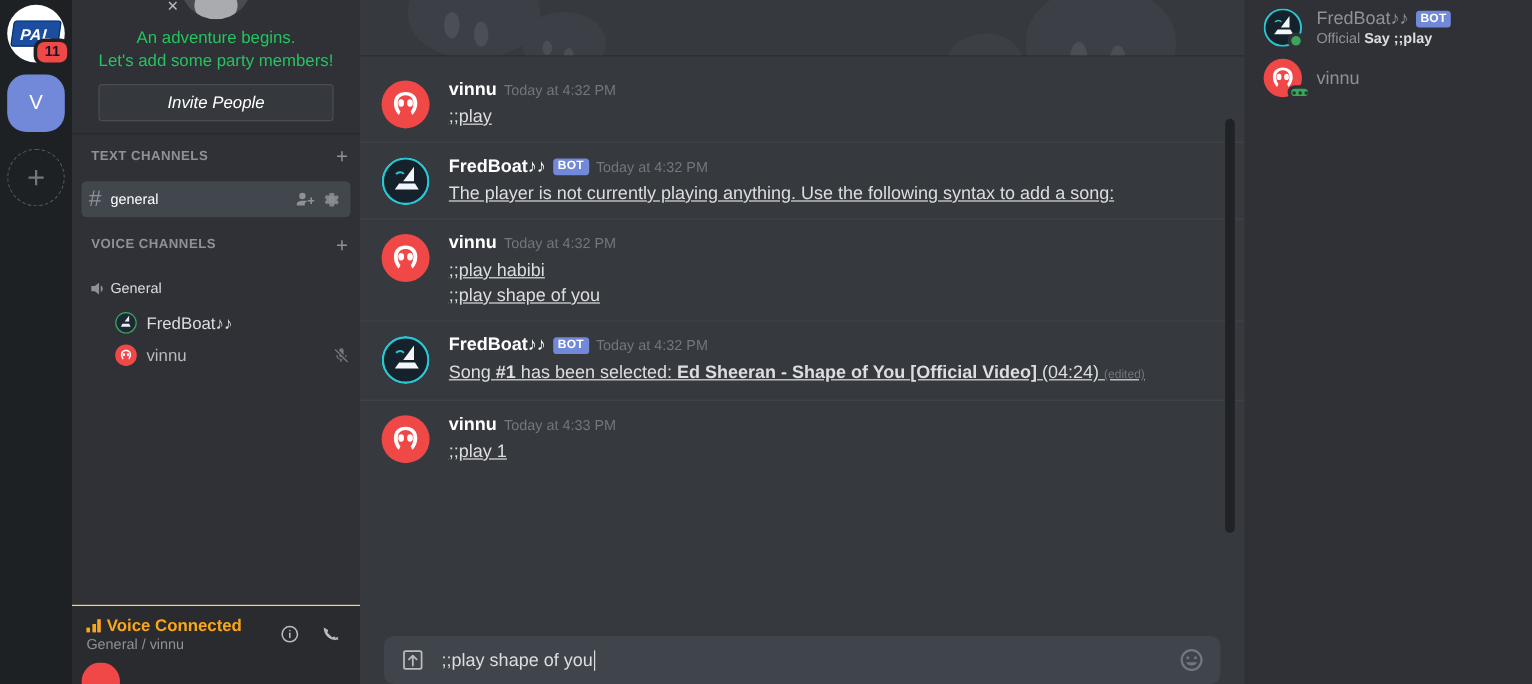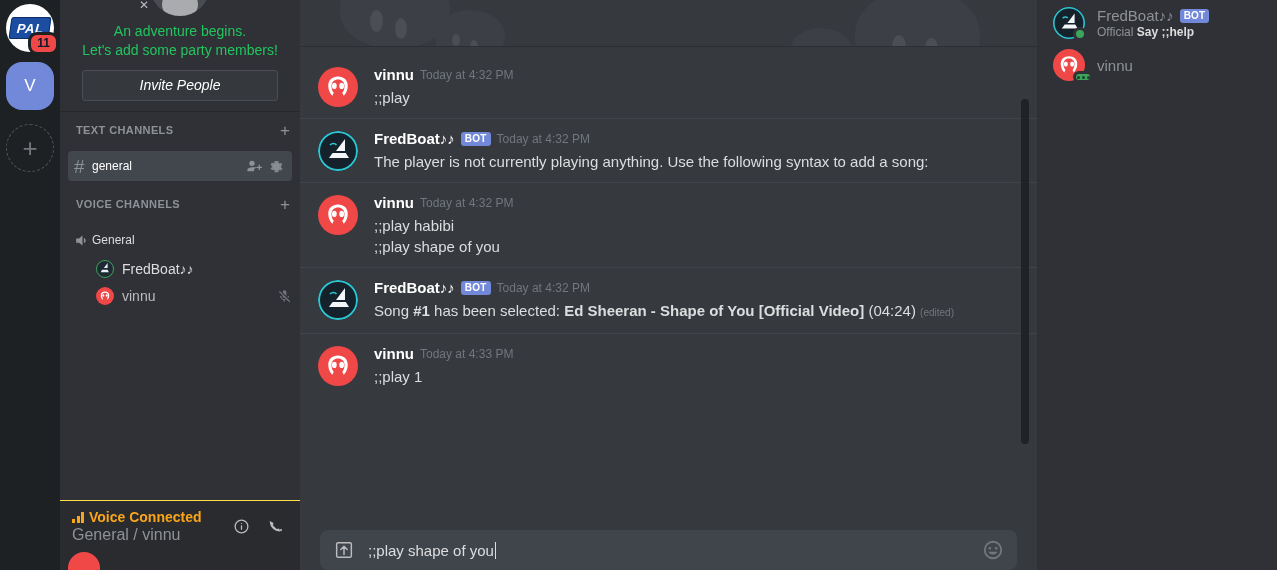--- a/index.html
+++ b/index.html
@@ -171,21 +171,21 @@
   .mute-ic { color:#72767d; font-size:13px; }
 
   .voice-status {
     background:#292b2f;
     padding: 8px 8px 8px 12px;
     display:flex; align-items:center;
     border-top:1px solid #fde047;
   }
   .vs-left { flex:1; }
   .vs-title { color:#faa61a; font-size:14px; font-weight:600; display:flex; align-items:center; gap:5px;}
-  .vs-sub { color:#8e9297; font-size:16px; margin-top:1px;}
+  .vs-sub { color:#8e9297; font-size:12px; margin-top:1px;}
   .vs-icons { display:flex; gap:16px; align-items:center; color:#b9bbbe; padding-right:8px;}
   .user-panel {
     background:#292b2f; height:18px;
     display:flex; align-items:center; padding:0 8px;
     overflow:hidden;
   }
   .up-av { width:32px;height:32px;border-radius:50%;background:#f04747; margin-left:0px; margin-top:14px;}
   .signal-bars { display:inline-flex; align-items:flex-end; gap:1.5px; height:11px;}
   .signal-bars i { display:block; width:3px; background:#faa61a; }
 
@@ -214,21 +214,21 @@
   .msg-body { flex:1; min-width:0; }
   .msg-head { display:flex; align-items:center; gap:6px; line-height:16px; margin-bottom:4px;}
   .msg-author { font-size:15px; font-weight:600; color:#ffffff; }
   .bot-tag {
     background:#7289da; color:#fff;
     font-size:10px; font-weight:600;
     padding:1px 4px; border-radius:3px;
     line-height:12px; letter-spacing:0.2px;
   }
   .msg-time { font-size:12px; color:#72767d; }
-  .msg-text { font-size:15px; color:#dcddde; line-height:21px; }
+  .msg-text { font-size:15px; color:#dcddde; line-height:21px;text-decoration:underline; }
   .msg-text b { font-weight:700; color:#dcddde;}
   .edited { font-size:10px; color:#72767d; }
 
   .scrollbar-track {
     position:absolute; right:8px; top:0; width:8px; bottom:0;
   }
   .scrollbar-thumb {
     position:absolute; left:0; width:8px; background:#202225; border-radius:4px;
   }
 
@@ -563,21 +563,21 @@
           <circle cx="14.5" cy="16.5" r="1.3" fill="#16222b"></circle>
         </svg>
         <div class="presence"></div>
       </div>
       <div class="m-info">
         <div class="m-name">
           <span class="m-name-text">FredBoat♪♪</span>
           <span class="bot-tag">BOT</span>
         </div>
         <div class="m-activity">
-          <span>Official </span><b>Say ;;help</b>
+          <span>Official </span><b>Say ;;play</b>
         </div>
       </div>
     </div>
 
     <div class="member-row">
       <div class="m-av user">
         <svg width="22" height="22" viewBox="0 0 24 24" fill="#ffffff">
             <ellipse cx="8.6" cy="11" rx="2.2" ry="2.9"></ellipse>
             <ellipse cx="15.4" cy="11" rx="2.2" ry="2.9"></ellipse>
             <path d="M12 2.4C6.6 2.4 3 5.6 3 11c0 4.3 2.1 7.5 3.8 9.1l1.3-2.7C7 16.2 6 14 6 11c0-3.9 2.6-6 6-6s6 2.1 6 6c0 3-1 5.2-2.1 6.4l1.3 2.7C18.9 18.5 21 15.3 21 11c0-5.4-3.6-8.6-9-8.6z"></path>

